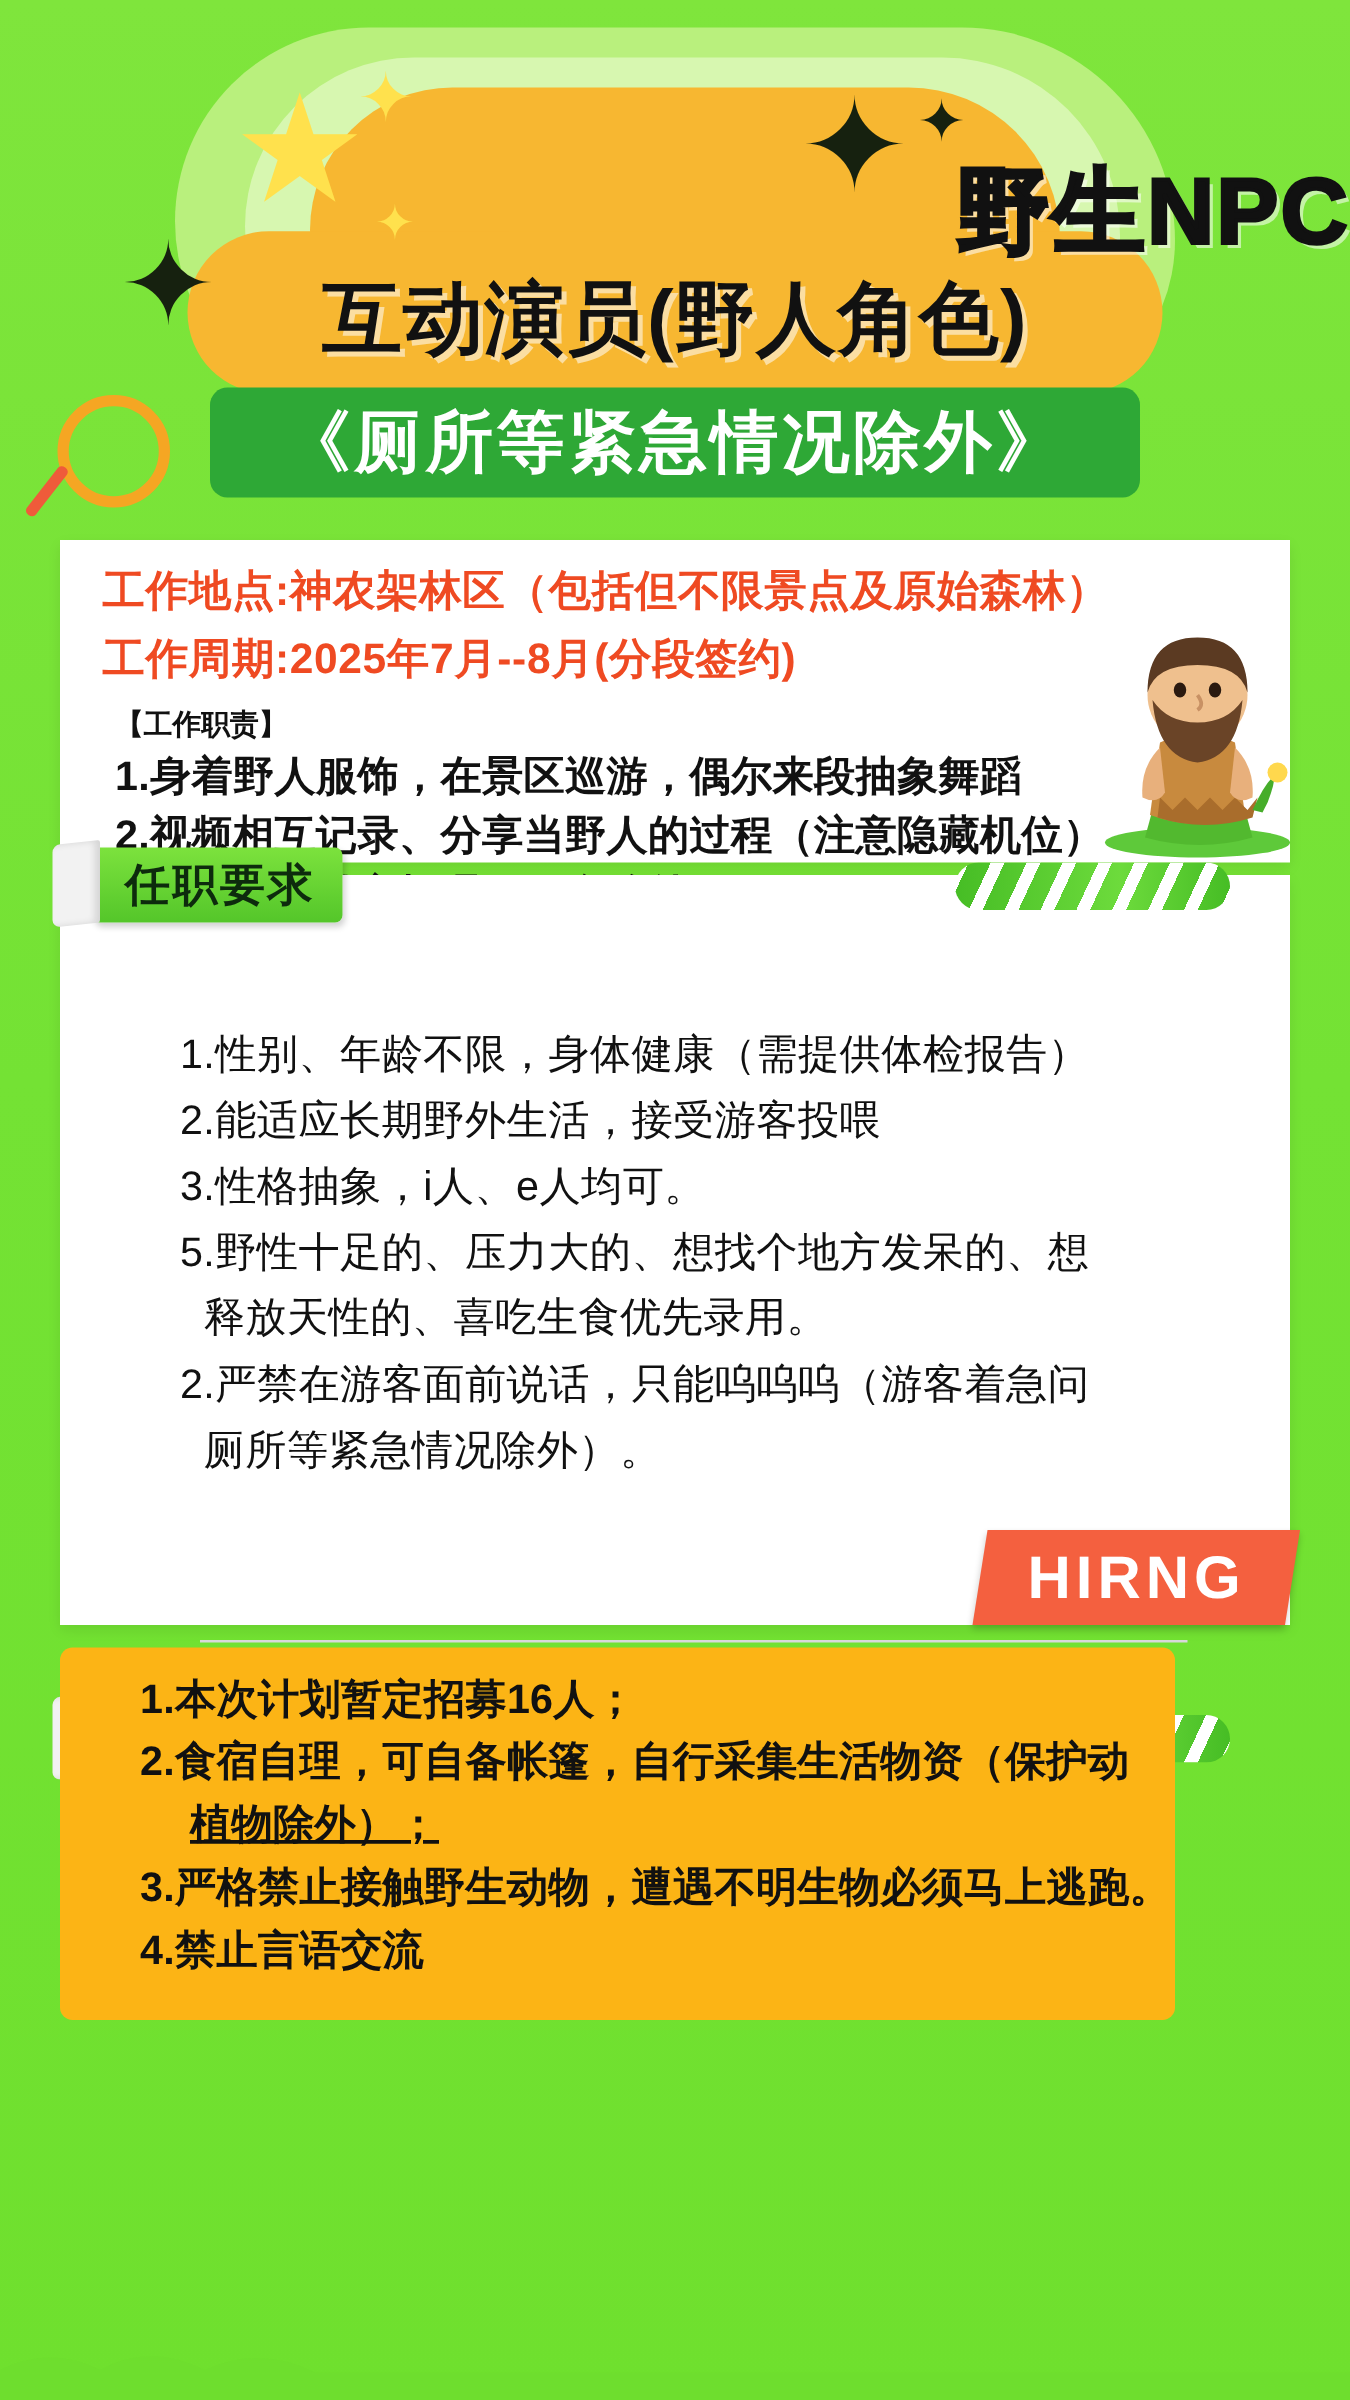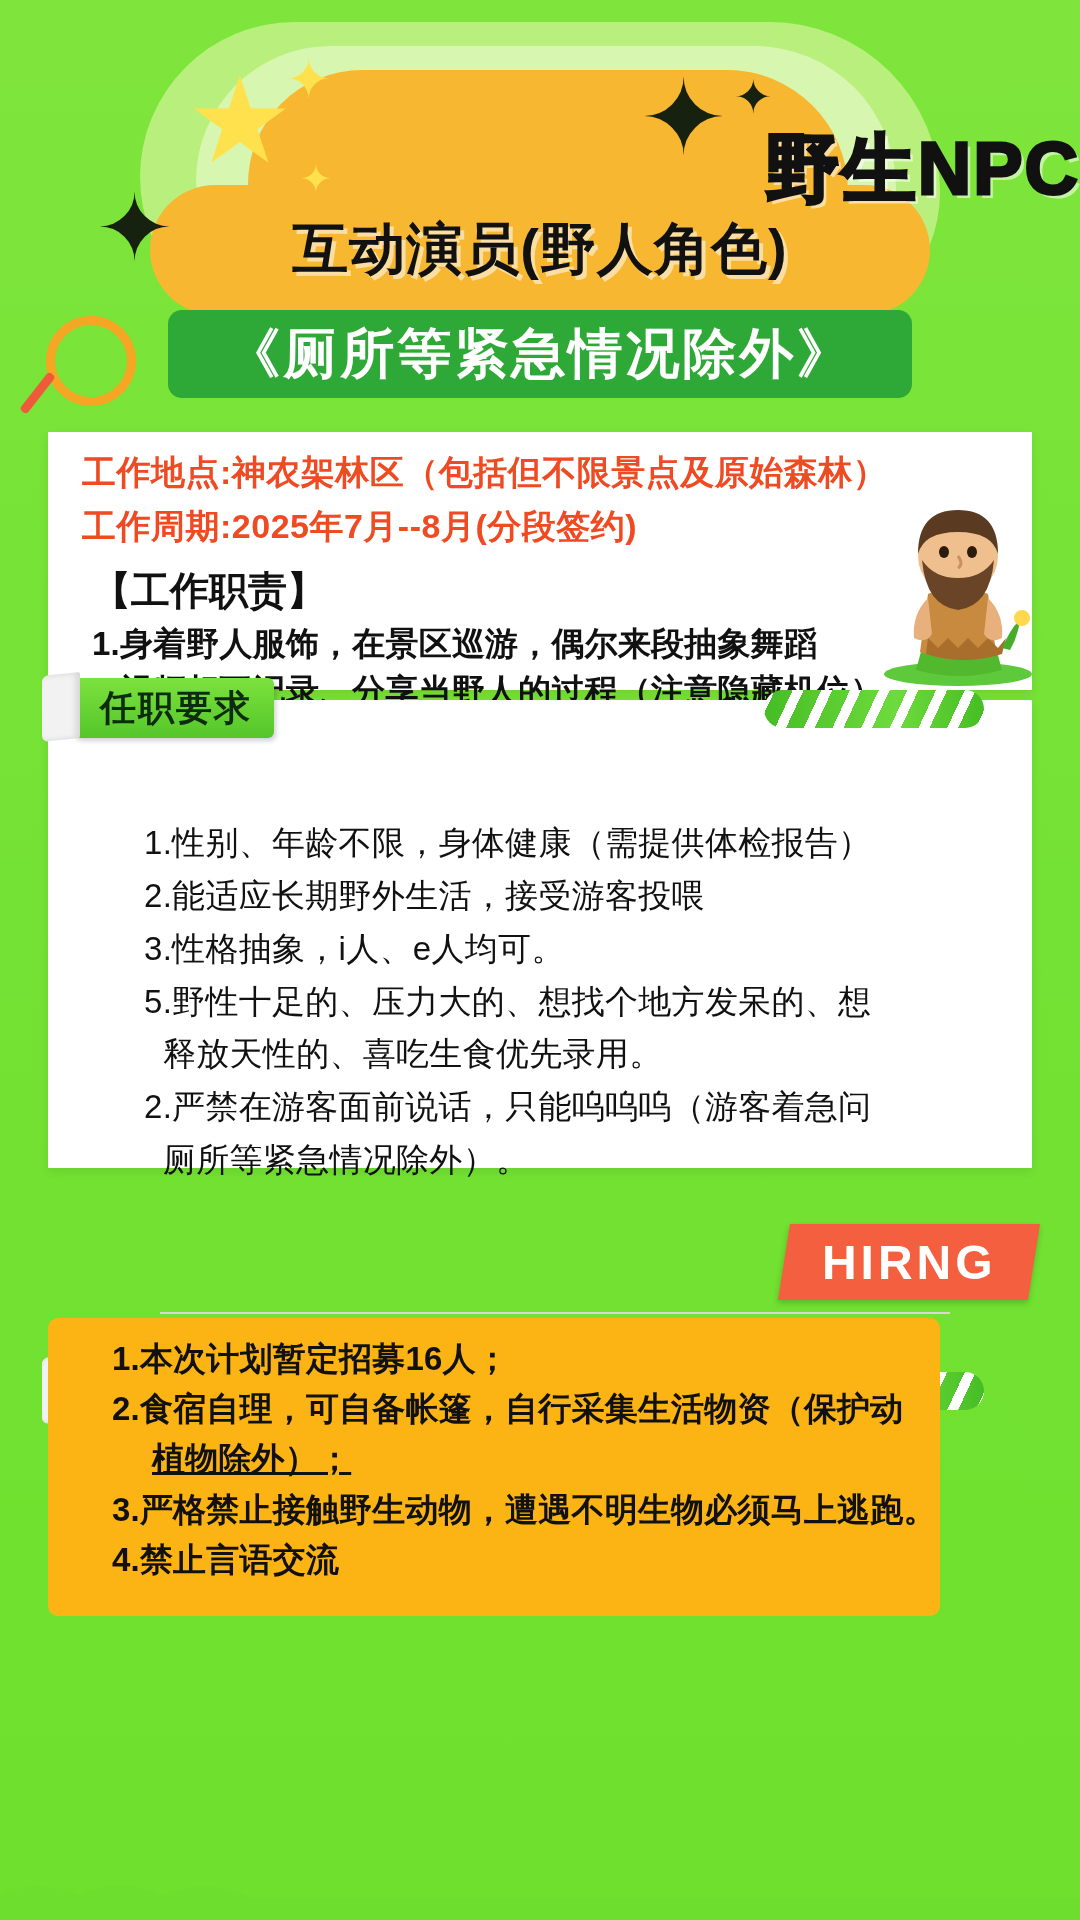--- a/index.html
+++ b/index.html
@@ -76,21 +76,21 @@
     letter-spacing: 2px;
     -webkit-text-stroke: 3px #111;
     text-shadow: 4px 4px 0 rgba(255,255,255,0.55);
   }
   .title-sub {
     position: absolute;
     left: 0;
     top: 212px;
     width: 1080px;
     text-align: center;
-    font-size: 56px;
+    font-size: 64px;
     font-weight: bold;
     color: #111;
     letter-spacing: 1px;
     text-shadow: 4px 4px 0 rgba(255,255,255,0.55);
   }
   .title-band {
     position: absolute;
     left: 168px;
     top: 310px;
     width: 744px;
@@ -158,21 +158,21 @@
     padding: 18px 0 0 0;
   }
   .info-line {
     font-size: 34px;
     font-weight: bold;
     color: #ef4a22;
     margin: 0 0 8px 34px;
     letter-spacing: 0.5px;
   }
   .duty-head {
-    font-size: 39px;
+    font-size: 23px;
     font-weight: bold;
     color: #111;
     margin: 14px 0 4px 44px;
   }
   .duty-item {
     font-size: 33px;
     font-weight: bold;
     color: #111;
     margin: 0 0 2px 44px;
     letter-spacing: 0.2px;
@@ -185,21 +185,21 @@
     top: 498px;
     width: 190px;
     height: 190px;
     z-index: 5;
   }
 
   #card-main {
     left: 48px;
     top: 700px;
     width: 984px;
-    height: 468px;
+    height: 600px;
   }
   .section-label {
     position: absolute;
     height: 60px;
     background: linear-gradient(180deg, #7ce23d 0%, #54c62a 100%);
     border-radius: 6px;
     display: flex;
     align-items: center;
     padding: 0 22px 0 26px;
     box-shadow: 2px 3px 5px rgba(0,0,0,0.18);

